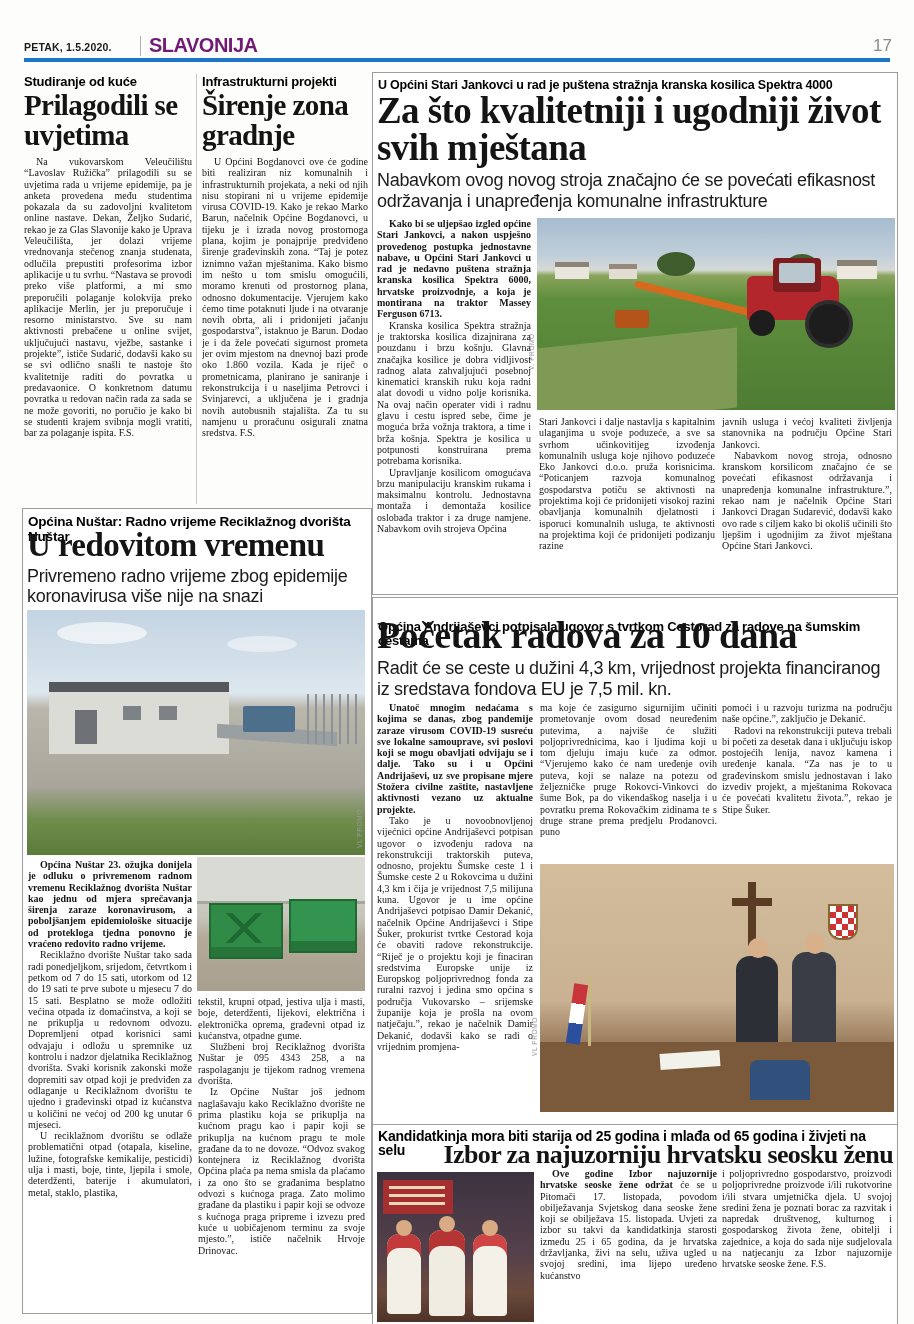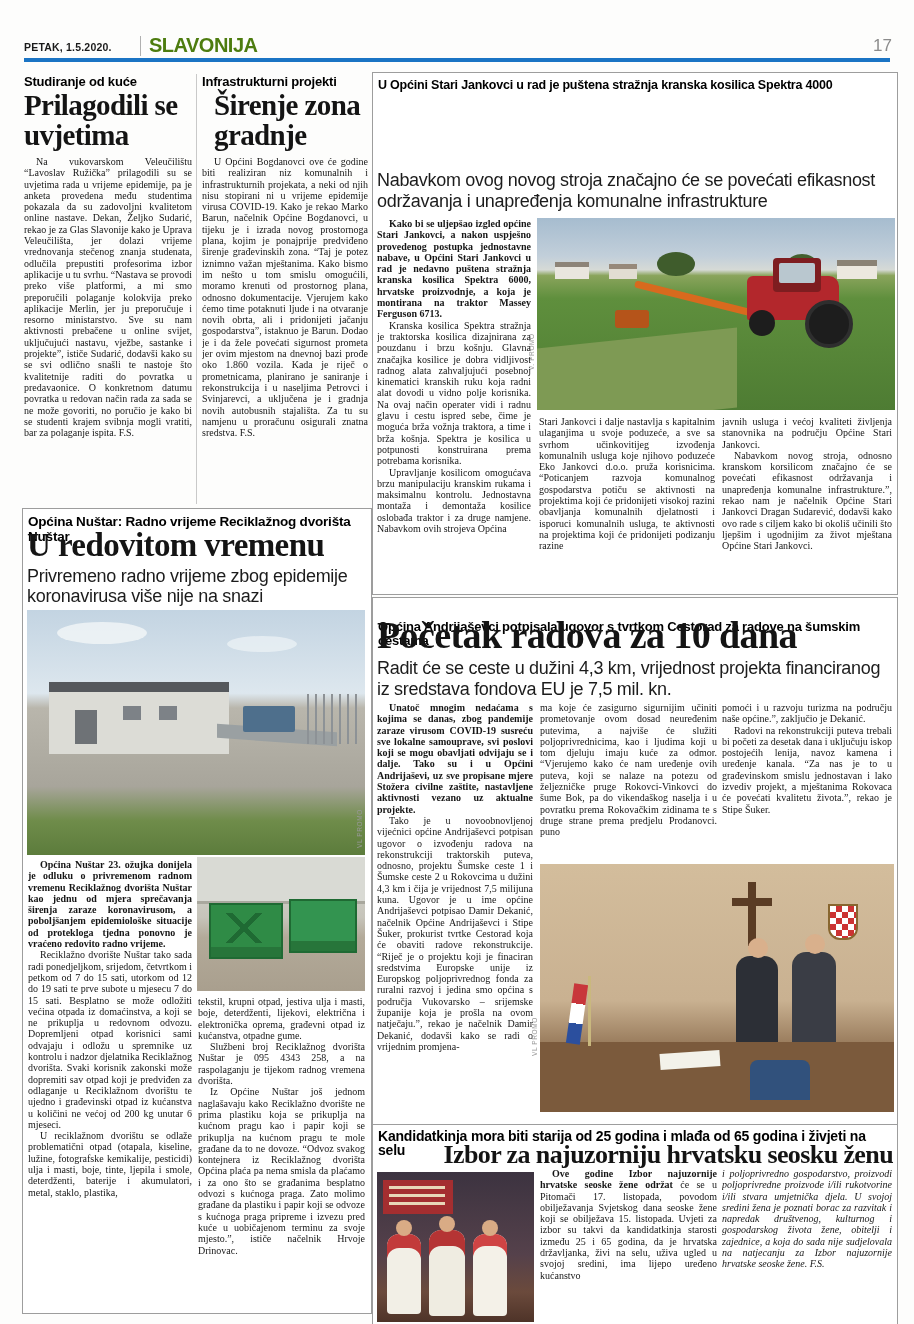--- a/index.html
+++ b/index.html
@@ -39,40 +39,41 @@
   
   #ph-seoska{background:linear-gradient(180deg,#3c3340 0%,#55414b 55%,#6b4a3c 80%,#4e3328 100%);}
 </style>
 </head>
 <body>
 
 <div id="page">
 
   <div class="hdr-date">PETAK, 1.5.2020.</div>
   <div class="hdr-bar"></div>
-  <div class="hdr-section" style="color:#4d7c0f;">SLAVONIJA</div>
+  <div class="hdr-section" style="color:#701a75;">SLAVONIJA</div>
   <div class="hdr-pagenum">17</div>
   <div class="hdr-rule" style="background:#1b74c4;"></div>
 
   <div class="vrule" style="left:196px;top:74px;height:430px;"></div>
 
   <div class="kicker" style="position:absolute;left:24px;top:74px;width:168px;">Studiranje od kuće</div>
   <div class="headline" style="position:absolute;left:24px;top:90px;width:170px;font-size:29px;line-height:30px;">Prilagodili se uvjetima</div>
   <div class="col" style="left:24px;top:156px;width:168px;height:350px;">
     <p>Na vukovarskom Veleučilištu “Lavoslav Ružička” prilagodili su se uvjetima rada u vrijeme epidemije, pa je anketa provedena među studentima pokazala da su zadovoljni kvalitetom online nastave. Dekan, Željko Sudarić, rekao je za Glas Slavonije kako je Uprava Veleučilišta, jer dolazi vrijeme vrednovanja stečenog znanja studenata, odlučila prepustiti profesorima izbor aplikacije u tu svrhu. “Nastava se provodi preko više platformi, a mi smo preporučili polaganje kolokvija preko aplikacije Merlin, jer ju preporučuje i resorno ministarstvo. Sve su nam aktivnosti prebačene u online svijet, uključujući nastavu, vježbe, sastanke i projekte”, ističe Sudarić, dodavši kako su se svi odlično snašli te nastoje što kvalitetnije raditi do povratka u predavaonice. O konkretnom datumu povratka u redovan način rada za sada se ne može govoriti, no poručio je kako bi se studenti krajem svibnja mogli vratiti, bar za polaganje ispita. F.S.</p>
   </div>
 
   <div class="kicker" style="position:absolute;left:202px;top:74px;width:168px;">Infrastrukturni projekti</div>
-  <div class="headline" style="position:absolute;left:202px;top:90px;width:170px;font-size:29px;line-height:30px;margin-left:12px;">Širenje zona gradnje</div>
+  <div class="headline" style="position:absolute;left:202px;top:90px;width:170px;font-size:29px;line-height:30px;">Širenje zona gradnje</div>
   <div class="col" style="left:202px;top:156px;width:166px;height:368px;">
     <p>U Općini Bogdanovci ove će godine biti realiziran niz komunalnih i infrastrukturnih projekata, a neki od njih nisu stopirani ni u vrijeme epidemije virusa COVID-19. Kako je rekao Marko Barun, načelnik Općine Bogdanovci, u tijeku je i izrada novog prostornoga plana, kojim je ponajprije predviđeno širenje građevinskih zona. “Taj je potez iznimno važan mještanima. Kako bismo im nešto u tom smislu omogućili, moramo krenuti od prostornog plana, odnosno dokumentacije. Vjerujem kako ćemo time potaknuti ljude i na otvaranje novih obrta, ali i pridonijeti jačanju gospodarstva”, istaknuo je Barun. Dodao je i da žele povećati sigurnost prometa jer ovim mjestom na dnevnoj bazi prođe oko 1.860 vozila. Kada je riječ o prometnicama, planirano je saniranje i rekonstrukcija i u naseljima Petrovci i Svinjarevci, a uključena je i gradnja novih autobusnih stajališta. Za tu su namjenu u proračunu osigurali znatna sredstva.  F.S.</p>
   </div>
 
   <div class="artbox" style="left:372px;top:72px;width:524px;height:521px;"></div>
   <div class="kicker-sm" style="position:absolute;left:378px;top:78px;width:512px;">U Općini Stari Jankovci u rad je puštena stražnja kranska kosilica Spektra 4000</div>
+  <div class="headline" style="position:absolute;left:377px;top:92px;width:516px;font-size:37px;line-height:37px;">Za što kvalitetniji i ugodniji život svih mještana</div>
   <div class="subhead" style="position:absolute;left:377px;top:170px;width:516px;font-size:18px;line-height:21px;">Nabavkom ovog novog stroja značajno će se povećati efikasnost održavanja i unapređenja komunalne infrastrukture</div>
 
   <div id="ph-jankovci" class="photo" style="left:537px;top:218px;width:358px;height:192px;">
     <div class="shape" style="left:18px;top:44px;width:34px;height:12px;background:#e9e6de;border-top:5px solid #8d8478;"></div>
     <div class="shape" style="left:72px;top:46px;width:28px;height:10px;background:#e2ddd2;border-top:5px solid #97897a;"></div>
     <div class="shape" style="left:300px;top:42px;width:40px;height:13px;background:#ece8df;border-top:6px solid #8a8275;"></div>
     <div class="shape" style="left:120px;top:34px;width:38px;height:24px;background:#3f5c2c;border-radius:50%;"></div>
     <div class="shape" style="left:250px;top:36px;width:30px;height:20px;background:#44602f;border-radius:50%;"></div>
     <div class="shape" style="left:0;top:120px;width:200px;height:80px;background:#7e9a54;transform:skewY(-6deg);"></div>
     <div class="shape" style="left:96px;top:78px;width:130px;height:7px;background:#d86a1e;transform:rotate(14deg);border-radius:3px;"></div>
@@ -178,17 +179,17 @@
     <div class="shape" style="left:19px;top:48px;width:16px;height:16px;background:#d9ab85;border-radius:50%;"></div>
     <div class="shape" style="left:52px;top:58px;width:36px;height:86px;background:#efece1;border-radius:12px 12px 4px 4px;box-shadow:inset 0 16px 0 #b53434;"></div>
     <div class="shape" style="left:62px;top:44px;width:16px;height:16px;background:#d9ab85;border-radius:50%;"></div>
     <div class="shape" style="left:96px;top:62px;width:34px;height:82px;background:#f4f1e8;border-radius:12px 12px 4px 4px;box-shadow:inset 0 12px 0 #cf4444;"></div>
     <div class="shape" style="left:105px;top:48px;width:16px;height:16px;background:#d9ab85;border-radius:50%;"></div>
   </div>
 
   <div class="col" style="left:540px;top:1168px;width:177px;height:156px;">
     <p><span class="lead">Ove godine Izbor najuzornije hrvatske seoske žene održat</span> <span>će se u Pitomači 17. listopada, povodom obilježavanja Svjetskog dana seoske žene koji se obilježava 15. listopada. Uvjeti za izbor su takvi da kandidatkinja starosti između 25 i 65 godina, da je hrvatska državljanka, živi na selu, uživa ugled u svojoj sredini, ima lijepo uređeno kućanstvo</span></p>
   </div>
-  <div class="col noindent" style="left:722px;top:1168px;width:170px;height:156px;font-style:italic;">
+  <div class="col noindent" style="left:722px;top:1168px;width:170px;height:156px;">
     <p>i poljoprivredno gospodarstvo, proizvodi poljoprivredne proizvode i/ili rukotvorine i/ili stvara umjetnička djela. U svojoj sredini žena je poznati borac za razvitak i napredak društvenog, kulturnog i gospodarskog života žene, obitelji i zajednice, a koja do sada nije sudjelovala na natjecanju za Izbor najuzornije hrvatske seoske žene.  F.S.</p>
   </div>
 
 </div>
 
 </body></html>

